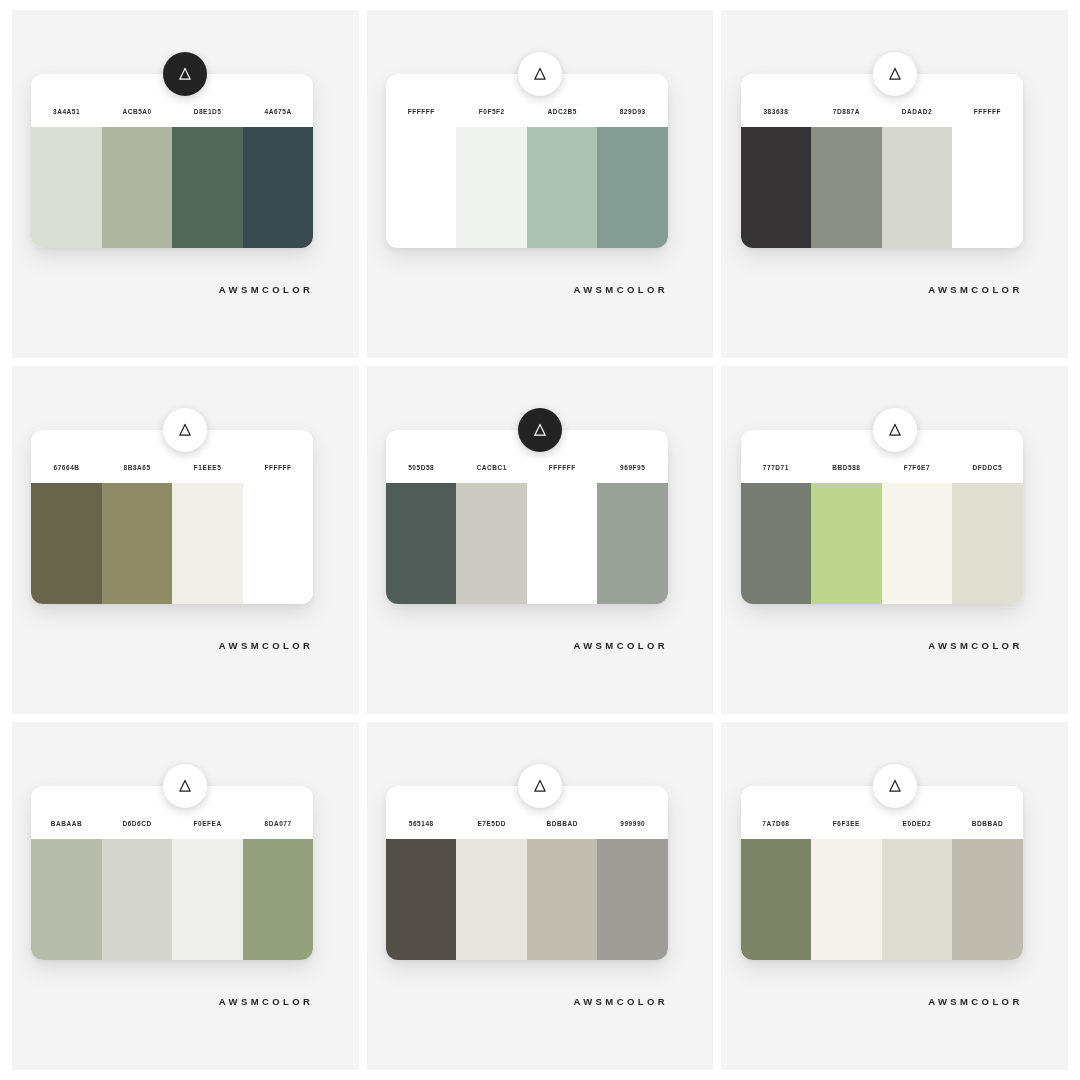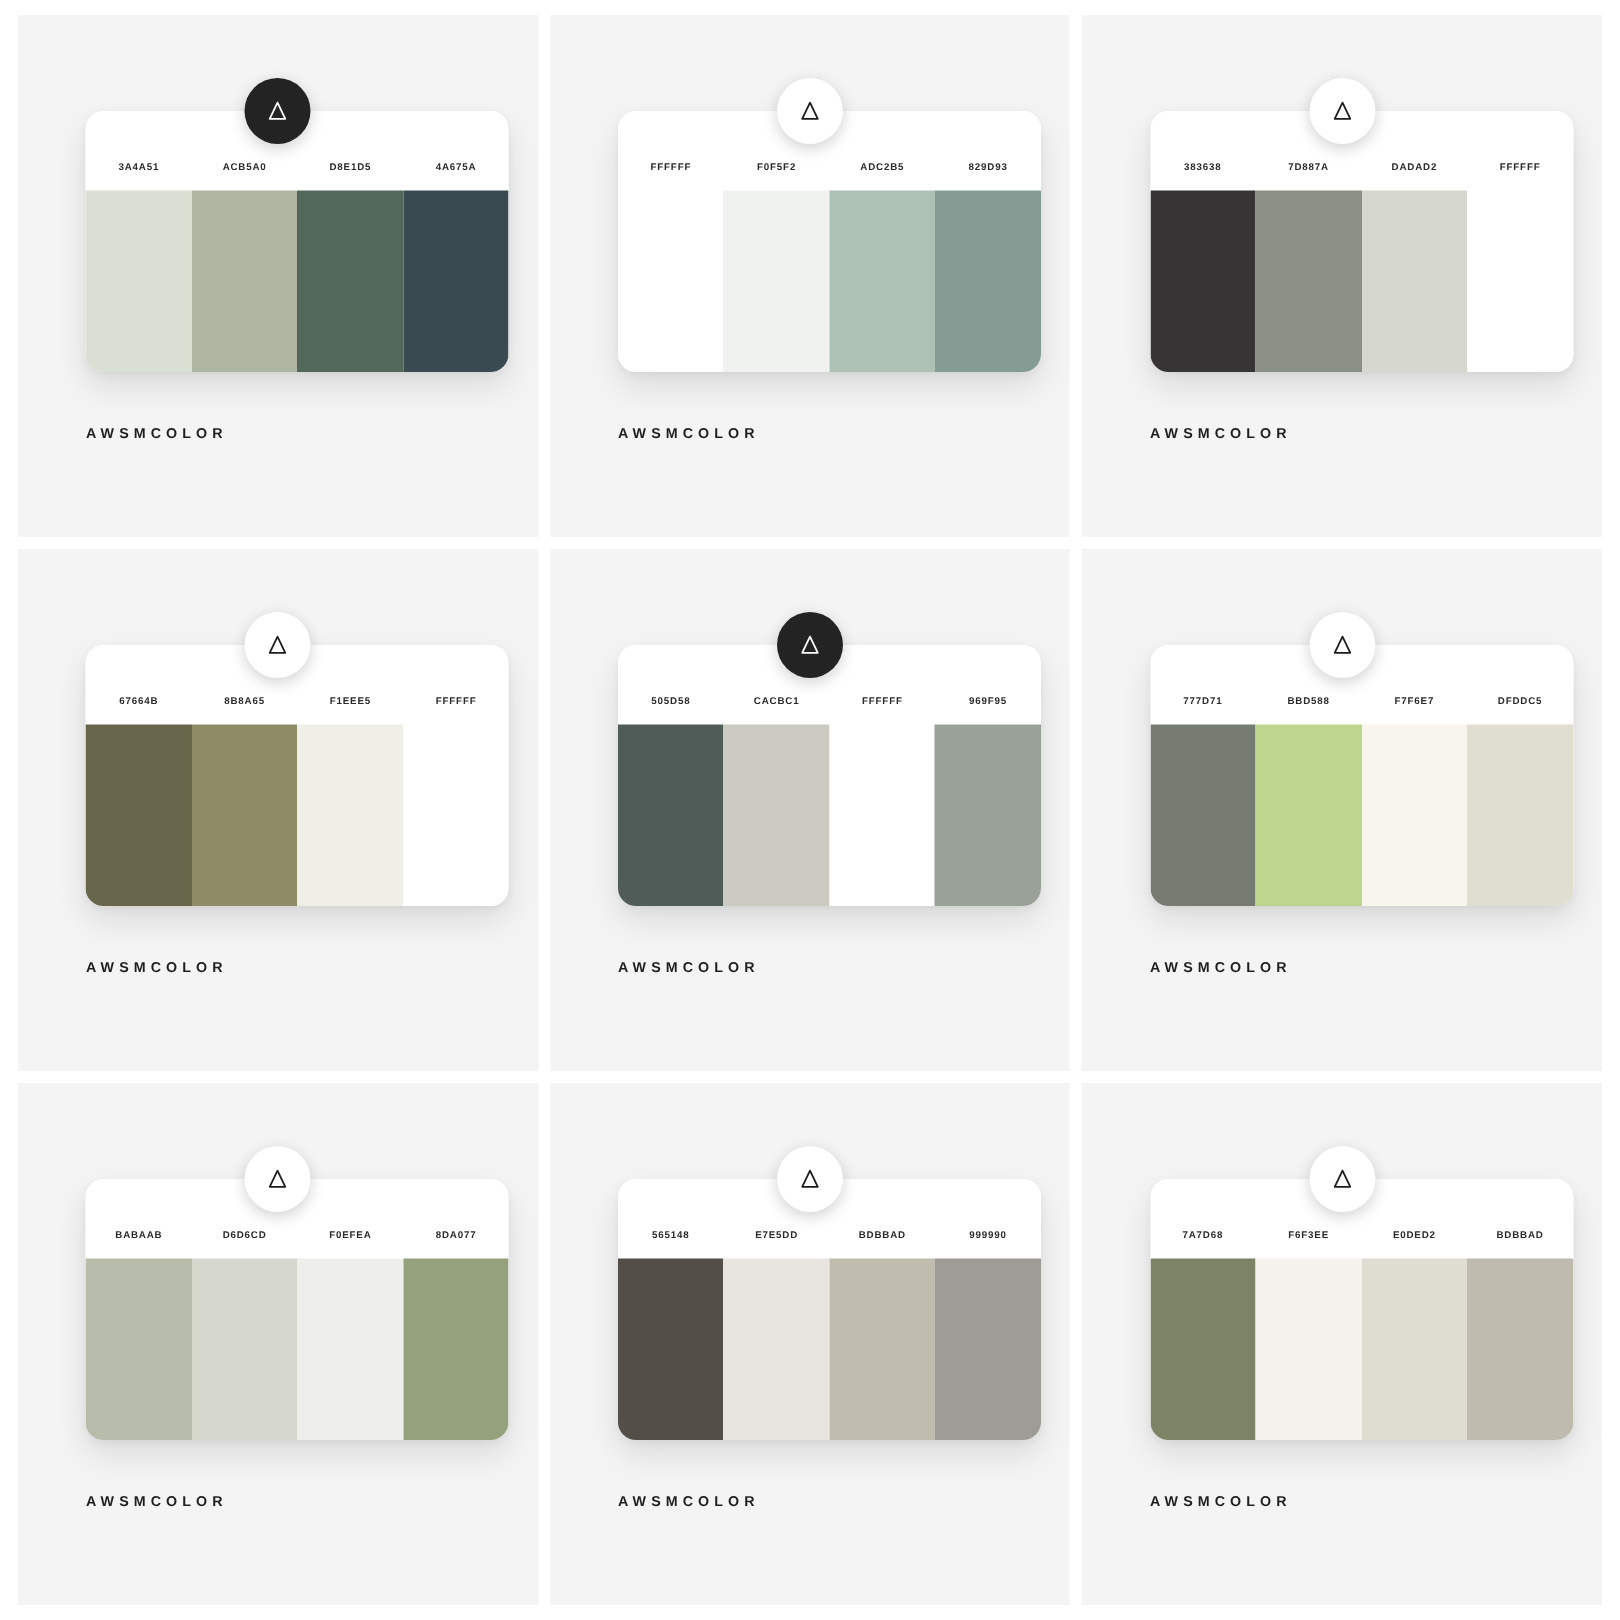--- a/index.html
+++ b/index.html
@@ -30,21 +30,21 @@
     flex-direction: column;
     align-items: center;
     justify-content: center;
   }
 
   .card-wrap {
     position: relative;
     width: 256px;
     display: flex;
     flex-direction: column;
-    align-items: flex-start;
+    align-items: flex-end;
   }
 
   .badge {
     position: absolute;
     top: -22px;
     left: 50%;
     transform: translateX(-50%);
     width: 44px;
     height: 44px;
     border-radius: 50%;

